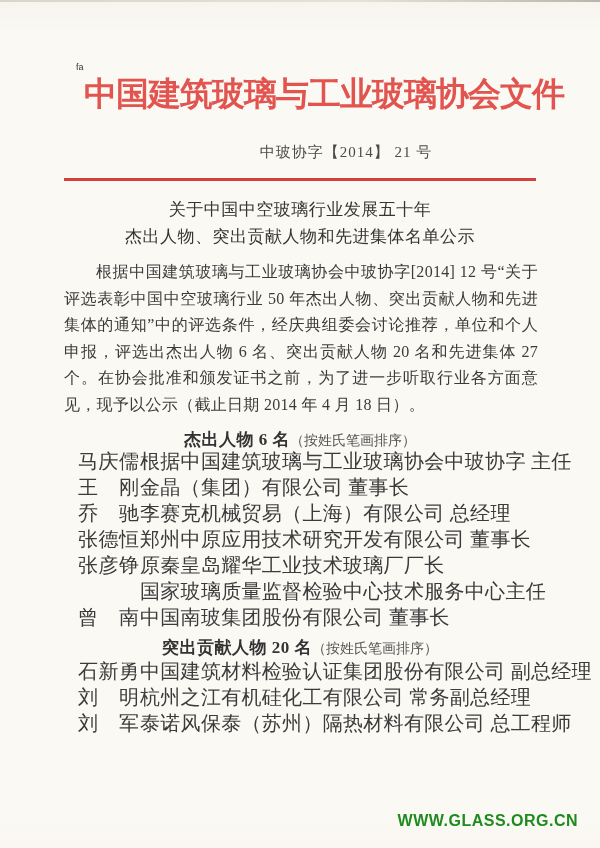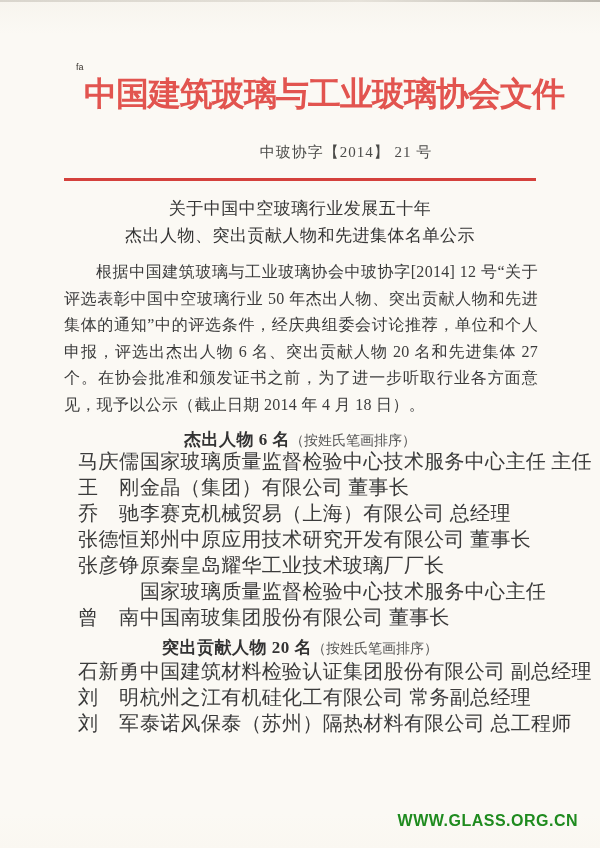--- a/index.html
+++ b/index.html
@@ -45,21 +45,20 @@
     position: absolute; top: 178px; left: 64px;
     width: 472px; height: 3px;
     background: #d4413c;
   }
   .doc-title {
     position: absolute; top: 196px; left: 0; width: 600px;
     text-align: center;
     font-size: 17px; color: #353535;
     line-height: 27px;
     letter-spacing: 0.5px;
-    font-family: Liberation Mono, monospace;
   }
   .body-paragraph {
     position: absolute; top: 259px; left: 64px;
     width: 474px;
     font-size: 16px; color: #3b3b3b;
     line-height: 26.5px;
     text-align: justify;
     text-indent: 2em;
     letter-spacing: 0.3px;
   }
@@ -110,21 +109,21 @@
   </div>
 
   <div class="body-paragraph">根据中国建筑玻璃与工业玻璃协会中玻协字[2014] 12 号“关于评选表彰中国中空玻璃行业 50 年杰出人物、突出贡献人物和先进集体的通知”中的评选条件，经庆典组委会讨论推荐，单位和个人申报，评选出杰出人物 6 名、突出贡献人物 20 名和先进集体 27 个。在协会批准和颁发证书之前，为了进一步听取行业各方面意见，现予以公示（截止日期 2014 年 4 月 18 日）。</div>
 
   <div class="section-heading" style="top: 428px;">
     <span class="h-main">杰出人物 6 名</span><span class="h-note">（按姓氏笔画排序）</span>
   </div>
   <div class="name-list" style="top: 448px;">
     <div class="name-row">
       <span class="name-col">马庆儒</span>
-      <span class="desc-col">国家玻璃质量监督检验中心技术服务中心主任 主任</span>
+      <span class="desc-col">根据中国建筑玻璃与工业玻璃协会中玻协字 主任</span>
     </div>
     <div class="name-row">
       <span class="name-col">王　刚</span>
       <span class="desc-col">金晶（集团）有限公司 董事长</span>
     </div>
     <div class="name-row">
       <span class="name-col">乔　驰</span>
       <span class="desc-col">李赛克机械贸易（上海）有限公司 总经理</span>
     </div>
     <div class="name-row">

